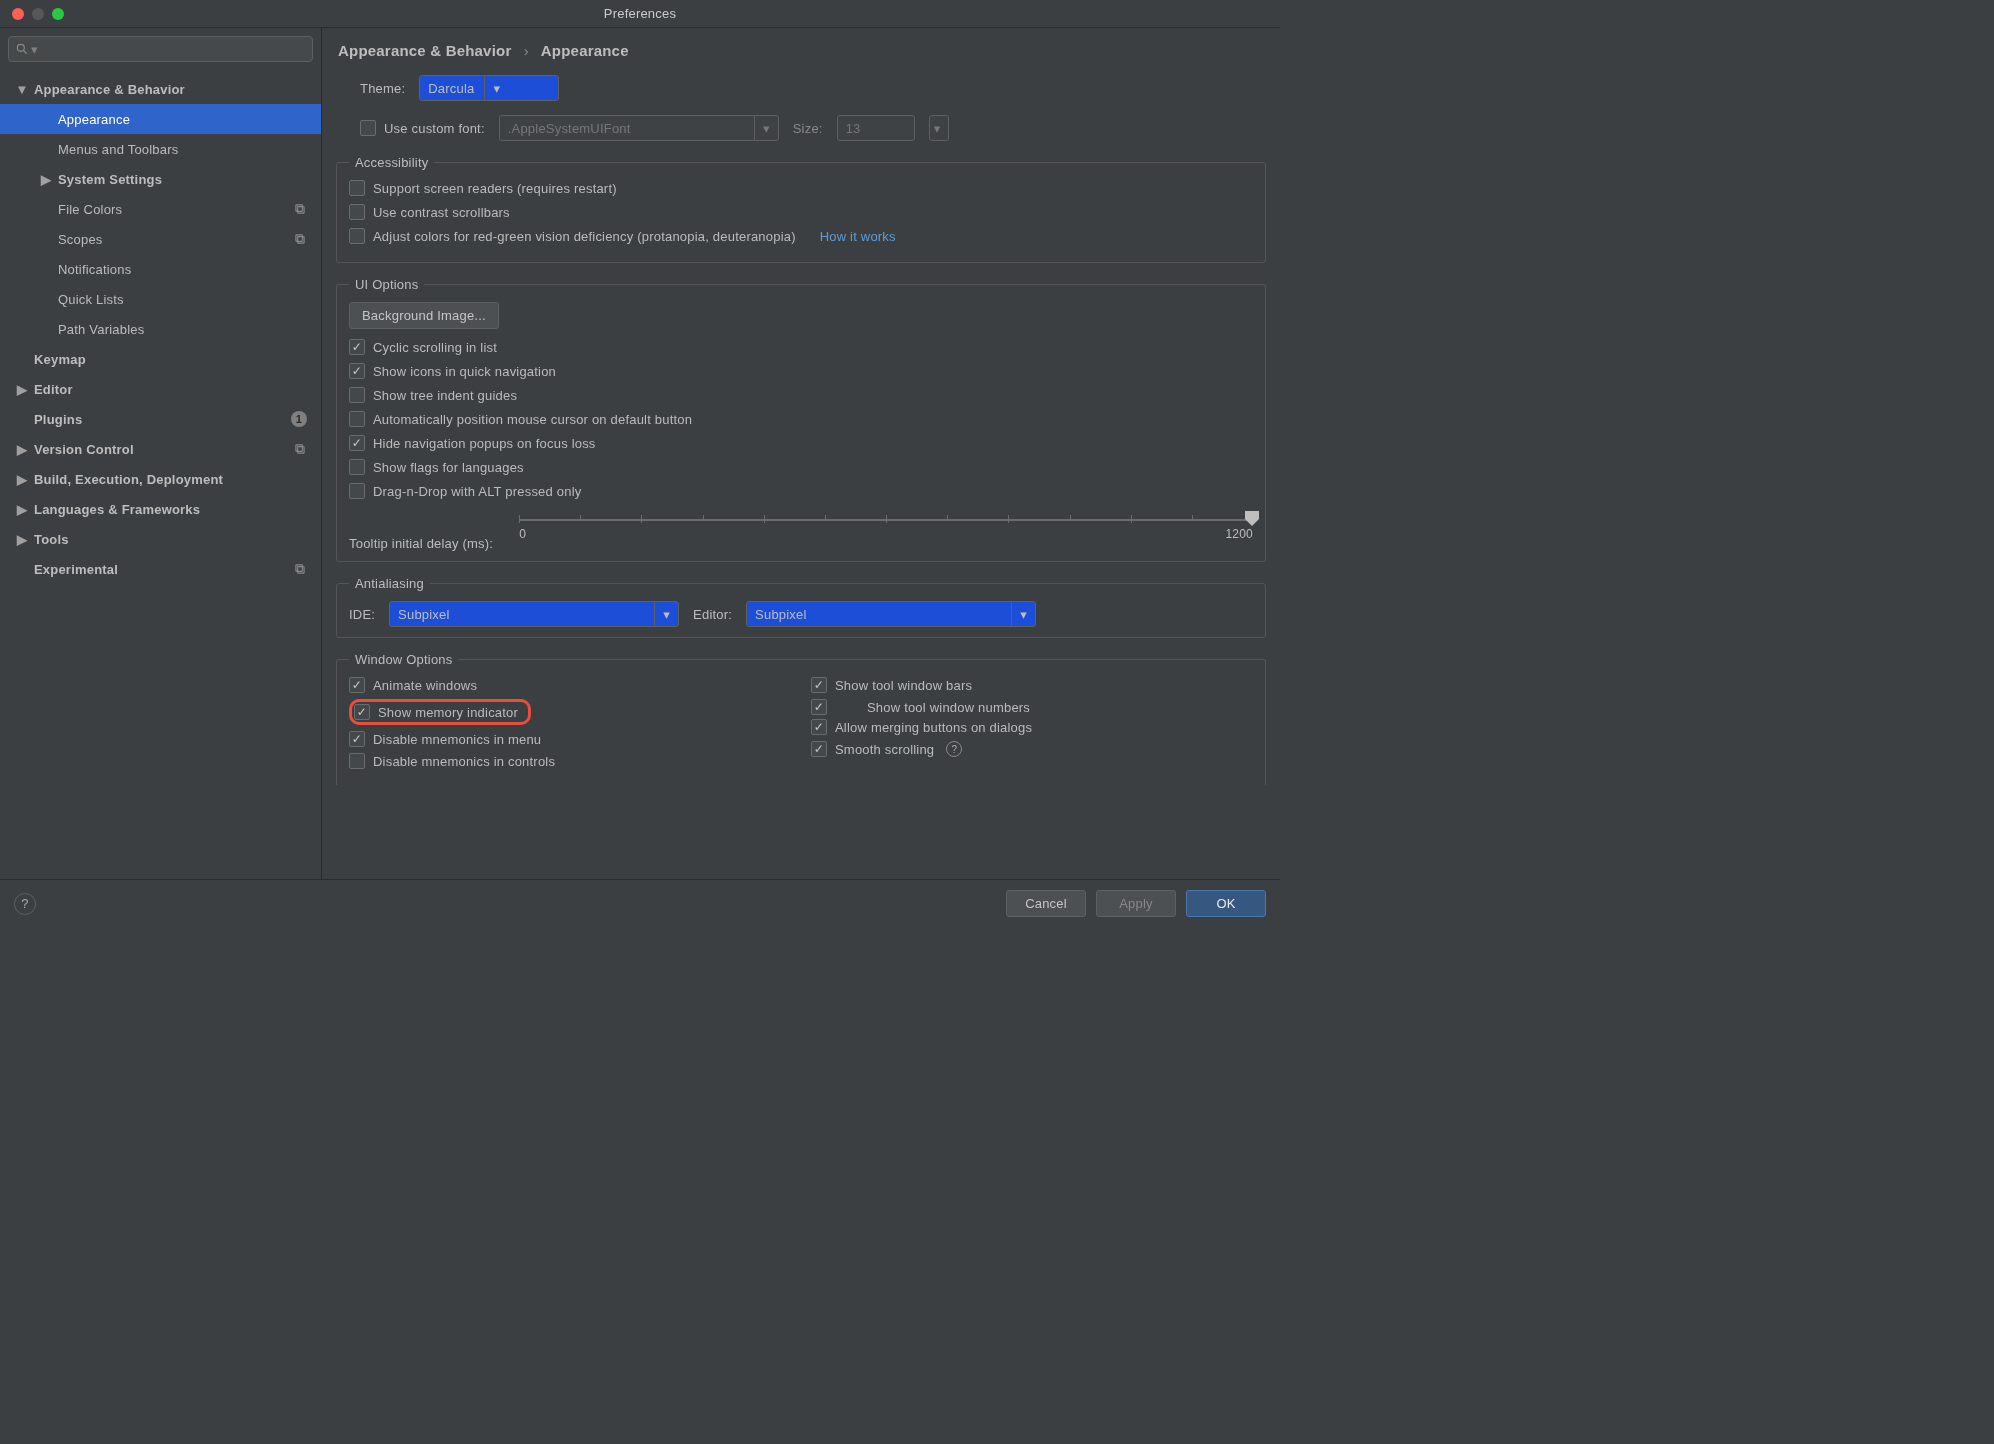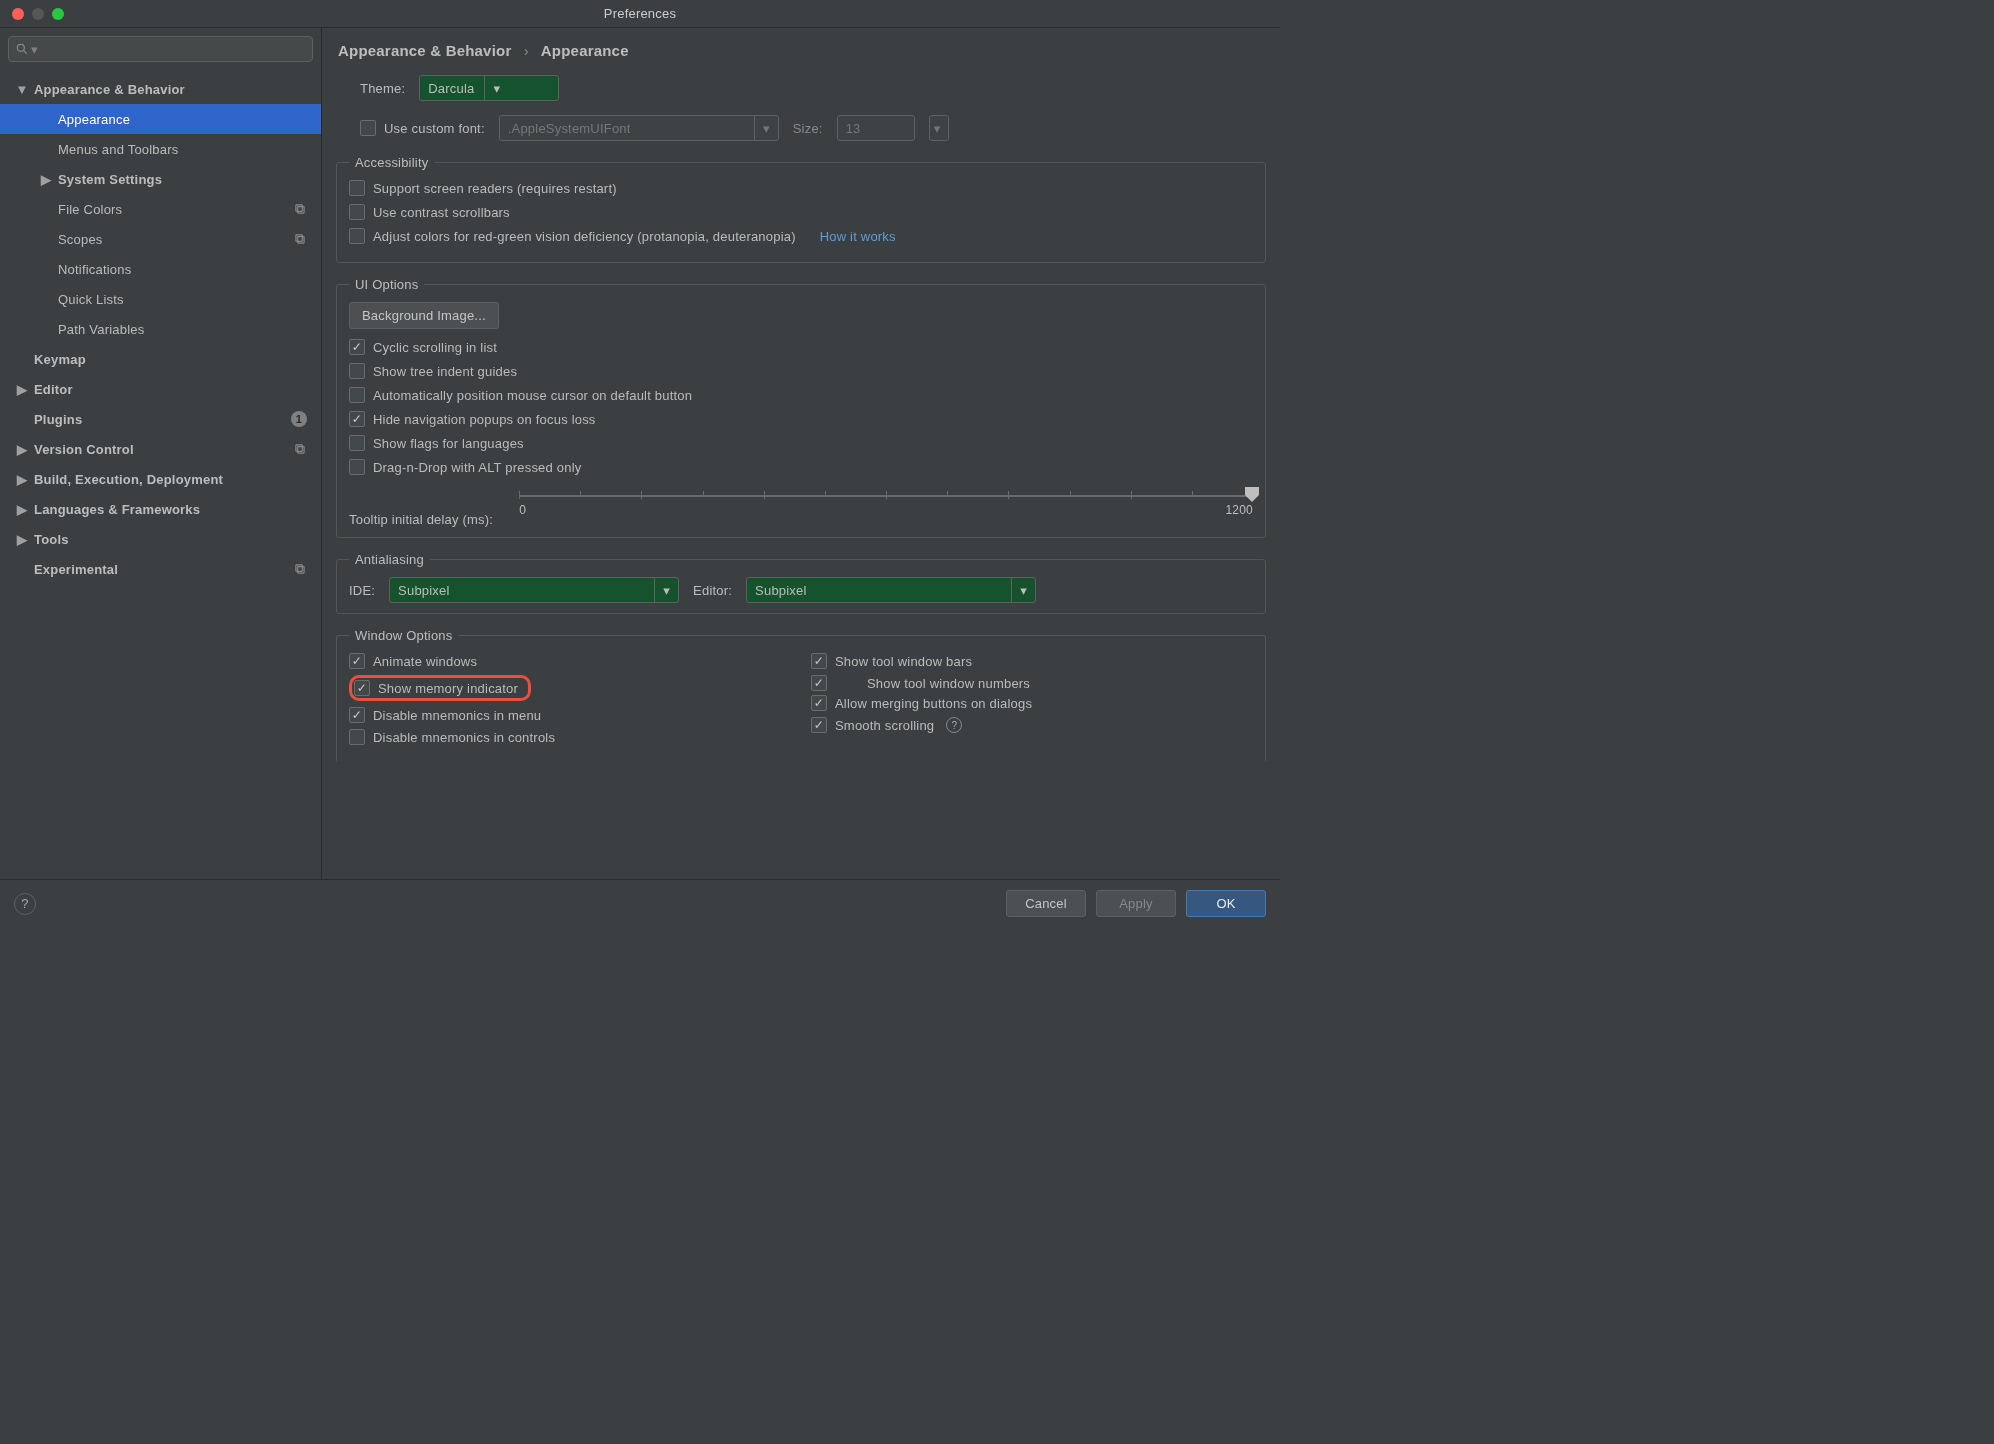--- a/index.html
+++ b/index.html
@@ -114,21 +114,21 @@
 }
 .breadcrumb .sep { color: #888; margin: 0 8px; font-weight: normal; }
 .main {
   flex: 1;
   overflow-y: auto;
   padding: 12px 14px 0 14px;
 }
 .row { display: flex; align-items: center; margin-bottom: 14px; gap: 14px; }
 .label { color: #bdbdbd; }
 .select {
-  background: #14532d;
+  background: #1d4ed8;
   border: 1px solid #5e6060;
   border-radius: 3px;
   height: 26px;
   display: inline-flex;
   align-items: center;
   padding: 0 8px;
   color: #bdbdbd;
   position: relative;
 }
 .select .caret {
@@ -438,20 +438,24 @@
         </div>
       </fieldset>
 
       <fieldset>
         <legend>UI Options</legend>
         <div class="button" style="margin-bottom:10px;">Background Image...</div>
         <div id="ui-items">
             <div class="cb">
               <span class="cb-box checked"></span>
               <span>Cyclic scrolling in list</span>
+            </div>
+            <div class="cb">
+              <span class="cb-box checked"></span>
+              <span>Show icons in quick navigation</span>
             </div>
             <div class="cb">
               <span class="cb-box"></span>
               <span>Show tree indent guides</span>
             </div>
             <div class="cb">
               <span class="cb-box"></span>
               <span>Automatically position mouse cursor on default button</span>
             </div>
             <div class="cb">

